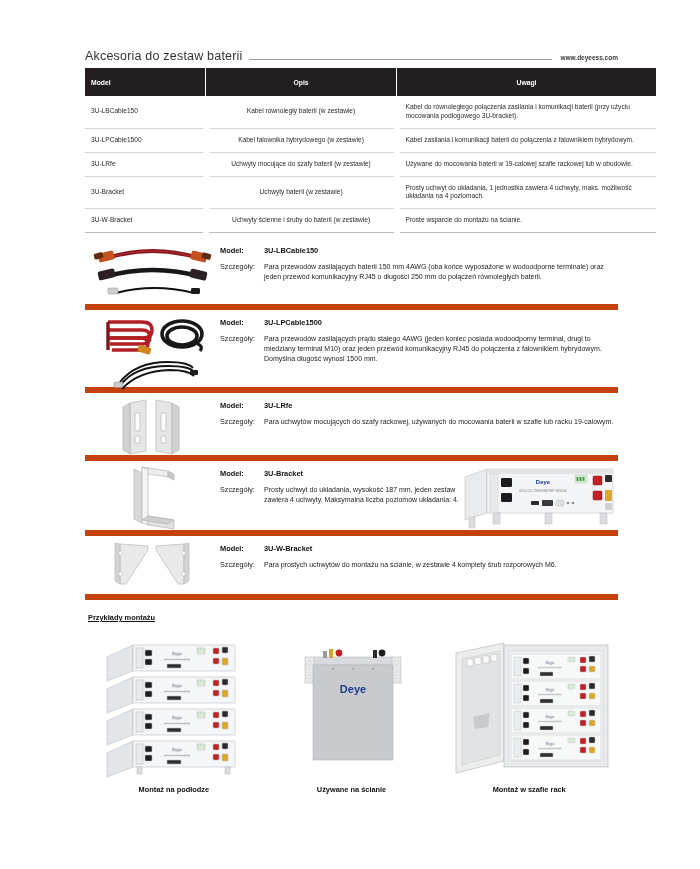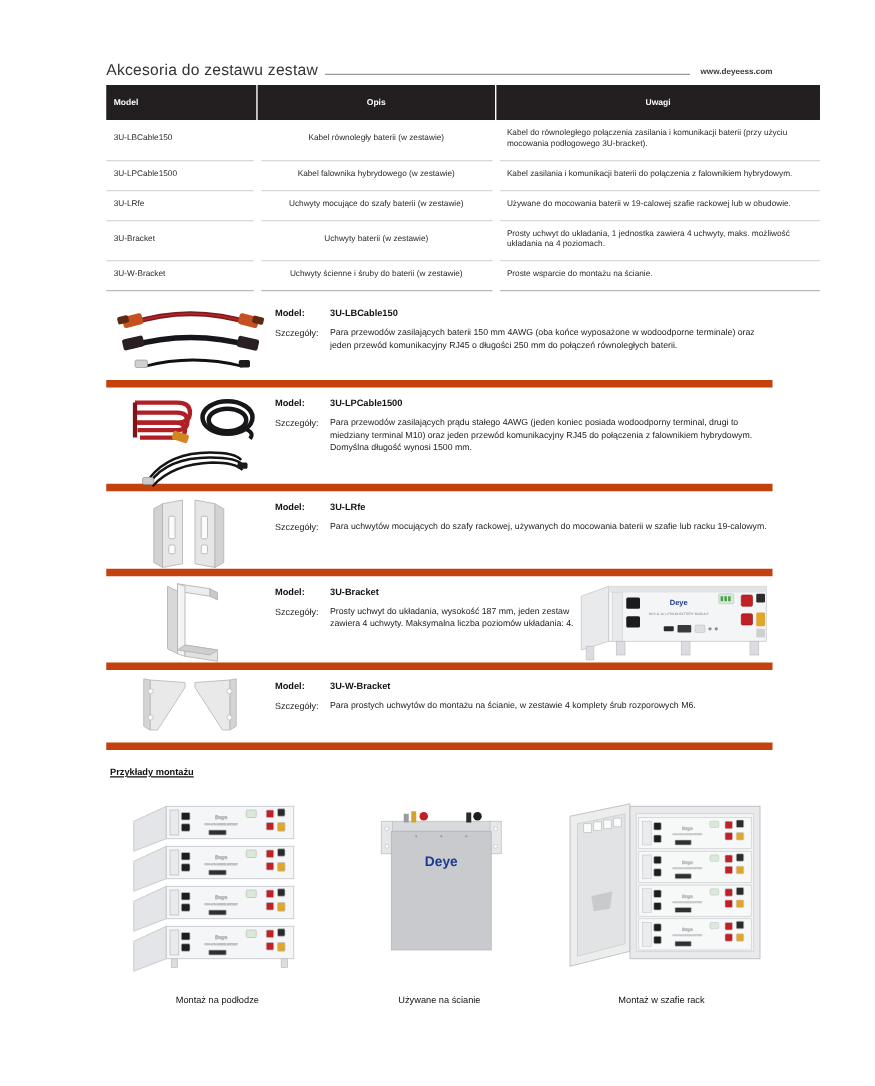--- a/index.html
+++ b/index.html
@@ -157,33 +157,32 @@
   .ex-cell {
     flex: 1 1 0;
     position: relative;
     display: flex;
     flex-direction: column;
     align-items: center;
   }
   .ex-img { height: 150px; display: flex; align-items: flex-end; justify-content: center; }
   .ex-cap {
     font-size: 7.4px;
-    font-weight: normal;
+    font-weight: bold;
     color: #111111;
-    margin-top: 10px;
     white-space: nowrap;
   }
 </style>
 </head>
 <body>
 
 <div class="page">
 
   <div class="header">
-    <div class="header-title">Akcesoria do zestawu zestaw</div>
+    <div class="header-title">Akcesoria do zestaw baterii</div>
     <div class="header-rule"></div>
     <div class="header-url">www.deyeess.com</div>
   </div>
 
   <table class="spec-table">
     <thead>
       <tr>
         <th class="col-model th-model">Model</th>
         <th class="col-opis th-center">Opis</th>
         <th class="col-uwagi th-center">Uwagi</th>

